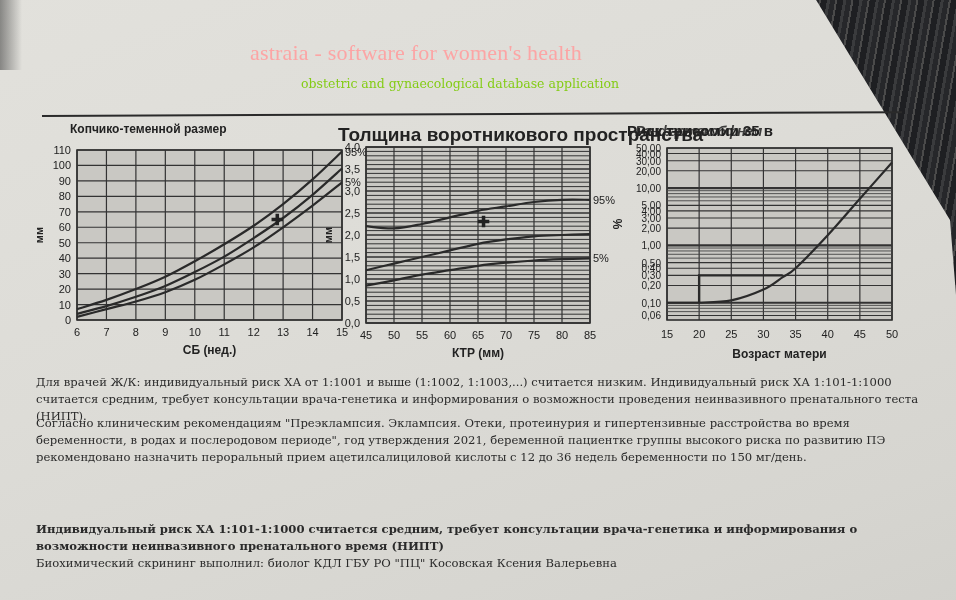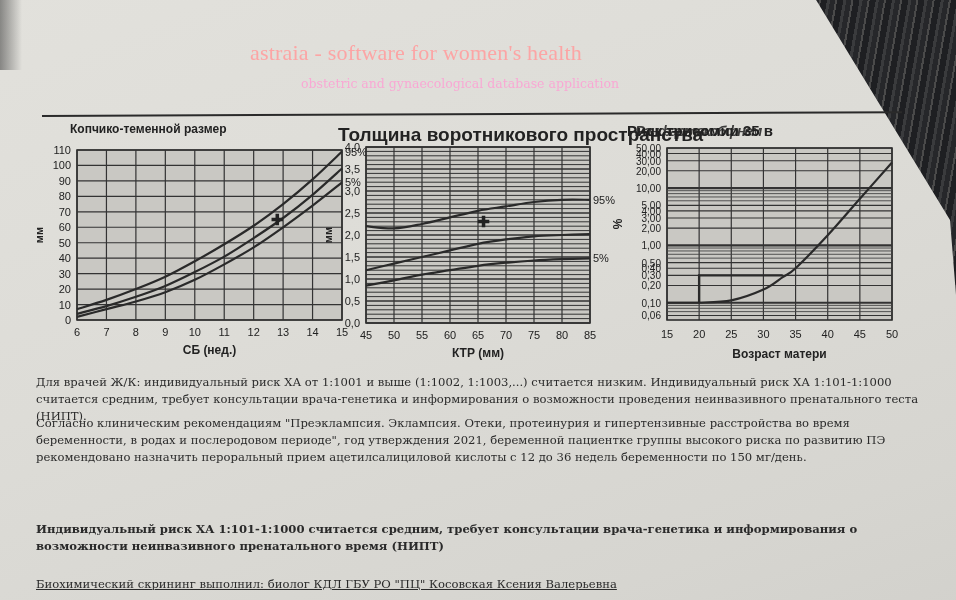--- a/index.html
+++ b/index.html
@@ -20,21 +20,21 @@
     .shade-left {
       position:absolute; left:0; top:0; width:22px; height:70px;
       background: linear-gradient(90deg, rgba(60,60,60,0.55), rgba(60,60,60,0));
     }
     .header-title {
       position:absolute; left:250px; top:40px; width:420px; text-align:left;
       font-family:Liberation Serif, serif; font-size:22px; color:#fca5a5; letter-spacing:0.2px;
     }
     .header-sub {
       position:absolute; left:250px; top:76px; width:420px; text-align:center;
-      font-family:"DejaVu Serif", serif; font-size:12.5px; color:#f9a8d4;
+      font-family:"DejaVu Serif", serif; font-size:12.5px; color:#84cc16;
     }
     .rule {
       position:absolute; left:42px; top:115px; width:860px; height:2px; background:#2a2a2a;
       transform:rotate(-0.25deg); transform-origin:left;
     }
     .chart-title {
       position:absolute; font-weight:bold; color:#222; white-space:nowrap;
     }
     .chart-title.t1 { left:70px; top:122px; font-size:12px; }
     .chart-title.t2 { left:338px; top:124px; font-size:19px; }
@@ -42,21 +42,21 @@
     .chart-title.t3 .overlay { position:absolute; left:8px; top:0; letter-spacing:-1.5px; opacity:0.85;font-style:italic; }
     svg.chart { position:absolute; overflow:visible; }
     svg.chart text { font-family:"Liberation Sans", sans-serif; fill:#222; }
     .body-text {
       position:absolute; left:36px; width:900px;
       font-family:"DejaVu Serif", serif; font-size:11.6px; line-height:17px; color:#2a2a2a;margin-top:14px;
     }
     .p1 { top:360px; }
     .p2 { top:401px; }
     .p3 { top:507px; font-weight:bold; }
-    .p4 { top:562px;text-decoration:underline; }
+    .p4 { top:541px; }
   </style>
 </head>
 <body>
 
 <div class="bg-dark"></div>
 <div class="paper"></div>
 <div class="shade-left"></div>
 
 <div class="header-title">astraia - software for women's health</div>
 <div class="header-sub">obstetric and gynaecological database application</div>

